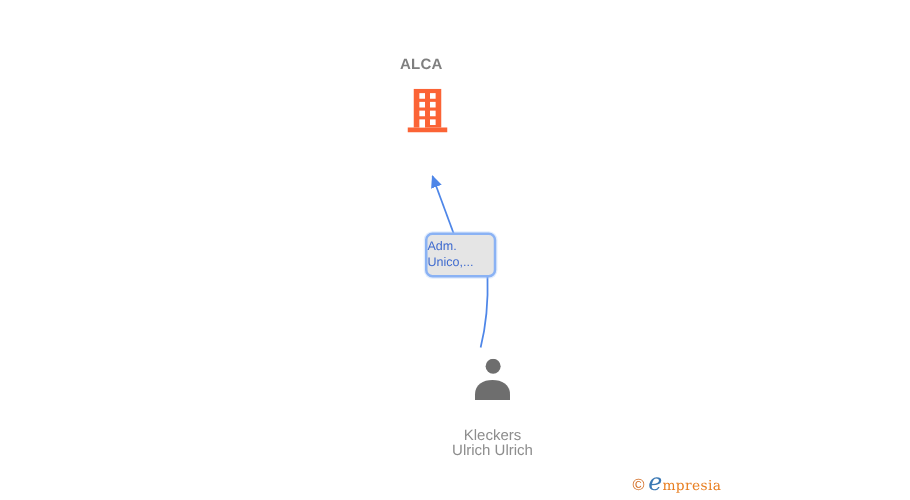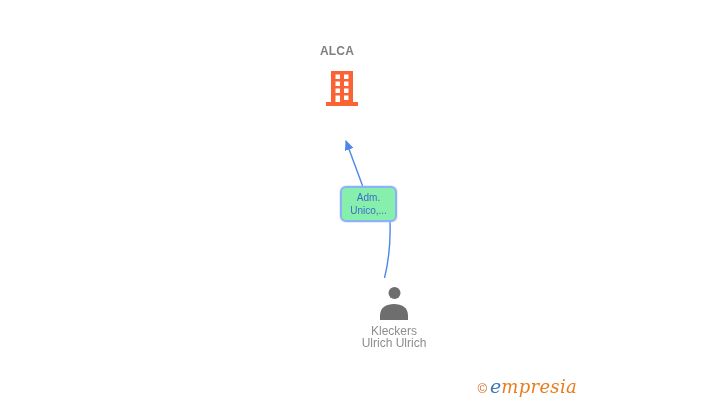--- a/index.html
+++ b/index.html
@@ -40,44 +40,43 @@
     margin: 13px auto 0 auto;
     transform: translateX(5px);
   }
   
   .rel-label {
     position: absolute;
     left: 340px;
     top: 186px;
     width: 57px;
     height: 36px;
-    background: #86efac;
+    background: #e5e5e5;
     border: 2px solid #8ab2f4;
     border-radius: 6px;
     color: #3f6bcf;
     font-size: 10px;
     line-height: 13px;
-    text-align: center;
     padding-top: 3px;
     z-index: 3;
     box-shadow: 0 0 0 1px rgba(173, 203, 250, 0.35);
   }
   
   .person-node {
     position: absolute;
     left: 333px;
     top: 287px;
     width: 122px;
     text-align: center;
     z-index: 2;
     cursor: pointer;
   }
   .person-icon { display: block; margin: 0 auto; }
   .person-name {
-    margin-top: 5px;
+    margin-top: 22px;
     font-size: 12px;
     line-height: 12px;
     color: #8d8d8d;
   }
   
   .brand {
     position: absolute;
     right: 3px;
     bottom: 3px;
     z-index: 2;
@@ -92,22 +91,21 @@
     font-family: "Liberation Sans", sans-serif;
   }
   .brand .brand-e {
     font-family: "DejaVu Serif", serif;
     font-style: italic;
     font-size: 19px;
     color: #3b79b5;
   }
   .brand .brand-rest {
     font-family: "DejaVu Serif", serif;
-    font-style: italic;
-    font-size: 18px;
+    font-size: 11px;
     color: #e87d1e;
     letter-spacing: 0.3px;
   }
 </style>
 </head>
 <body>
 
 <div class="canvas">
 
   <svg class="connectors" width="728" height="400" viewBox="0 0 728 400">

